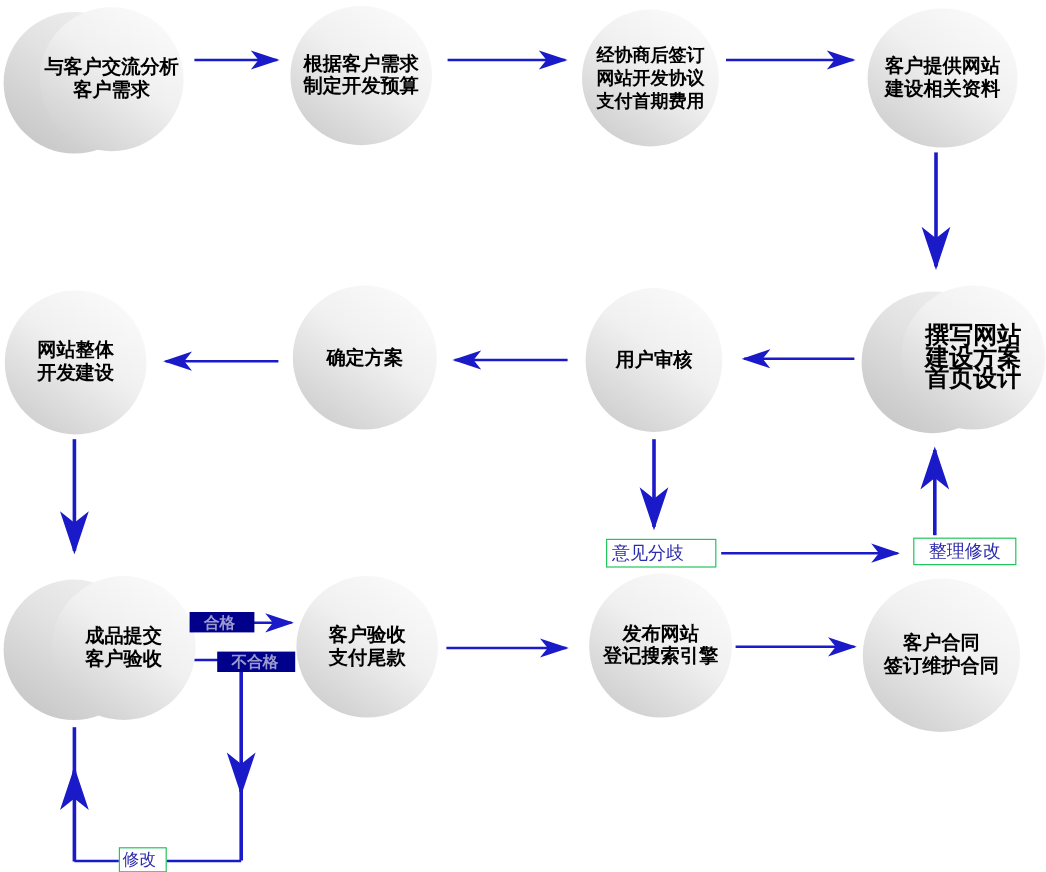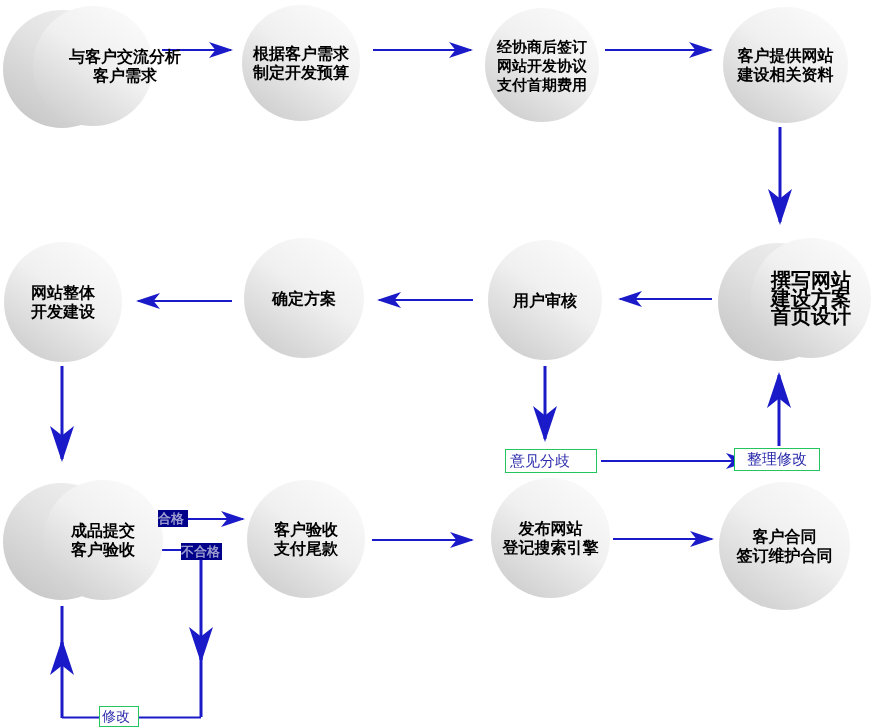--- a/index.html
+++ b/index.html
@@ -11,21 +11,21 @@
             background:linear-gradient(215deg,#fdfdfd 0%,#f0f0f0 45%,#c7c7c7 100%); }
   .circle.back { background:linear-gradient(215deg,#f3f3f3 0%,#e2e2e2 45%,#c1c1c1 100%); }
   .node-text { position:absolute; display:flex; flex-direction:column;
                align-items:center; justify-content:center; text-align:center;
                font-weight:bold; font-size:16px; line-height:19px; color:#000; }
   .node-text span { display:block; white-space:nowrap; }
   .bluebox { position:absolute; box-sizing:border-box; border:1px solid #22c55e;
              background:#ffffff; color:#2b2bac; font-size:15px;
              display:flex; align-items:center; padding:0 4px; white-space:nowrap; }
   .tag { position:absolute; background:#00008b; color:#9a9ace; font-size:13px;
-         font-weight:bold; line-height:17px; padding:0 0; white-space:nowrap; }
+         font-weight:bold; line-height:17px; padding:0 12px; white-space:nowrap; }
 </style>
 </head>
 <body>
 
 <div class="stage">
 
   <svg class="connectors" width="872" height="727" viewBox="0 0 872 727">
     <defs>
       <marker id="ah" viewBox="0 0 12 9" refX="11" refY="4.5" markerWidth="12" markerHeight="9" orient="auto-start-reverse">
         <path d="M0,0.5 L12,4.5 L0,8.5 L3.2,4.5 z" fill="#1a1ac8"></path>
@@ -51,21 +51,21 @@
       <path d="M62,718 V642" stroke-width="3" marker-end="url(#ah)"></path>
       <path d="M62,648 V606" stroke-width="3"></path>
       <path d="M372,540 H472" stroke-width="2" marker-end="url(#ah)"></path>
       <path d="M613,539 H712" stroke-width="2" marker-end="url(#ah)"></path>
     </g>
   </svg>
 
   <div style="position:absolute;left:3px;top:6px;width:154px;height:122px;">
     <div class="circle back" style="left:0;top:4px;width:118px;height:118px;"></div>
     <div class="circle" style="left:30px;top:0;width:120px;height:120px;"></div>
-    <div class="node-text" style="left:30px;top:0;width:120px;height:120px;margin-left:32px;">
+    <div class="node-text" style="left:30px;top:0;width:120px;height:120px;">
       <span>与客户交流分析</span>
       <span>客户需求</span>
       <span></span>
     </div>
   </div>
 
   <div style="position:absolute;left:242px;top:5px;width:118px;height:116px;">
     <div class="circle" style="left:0;top:0;width:118px;height:116px;"></div>
     <div class="node-text" style="left:0;top:0;width:118px;height:116px;">
       <span>根据客户需求</span>
@@ -125,21 +125,21 @@
     <div class="node-text" style="left:0;top:0;width:120px;height:120px;">
       <span>确定方案</span>
       <span></span>
       <span></span>
     </div>
   </div>
 
   <div class="bluebox" style="left:505px;top:449px;width:92px;height:24px;">
     <span>意见分歧</span>
   </div>
-  <div class="bluebox" style="left:734px;top:448px;width:86px;height:23px;padding-left:12px;">
+  <div class="bluebox" style="left:761px;top:448px;width:86px;height:23px;padding-left:12px;">
     <span>整理修改</span>
   </div>
 
   <div style="position:absolute;left:3px;top:480px;width:160px;height:122px;">
     <div class="circle back" style="left:0;top:3px;width:117px;height:117px;"></div>
     <div class="circle" style="left:40px;top:0;width:120px;height:120px;"></div>
     <div class="node-text" style="left:40px;top:0;width:120px;height:120px;">
       <span>成品提交</span>
       <span>客户验收</span>
       <span></span>

